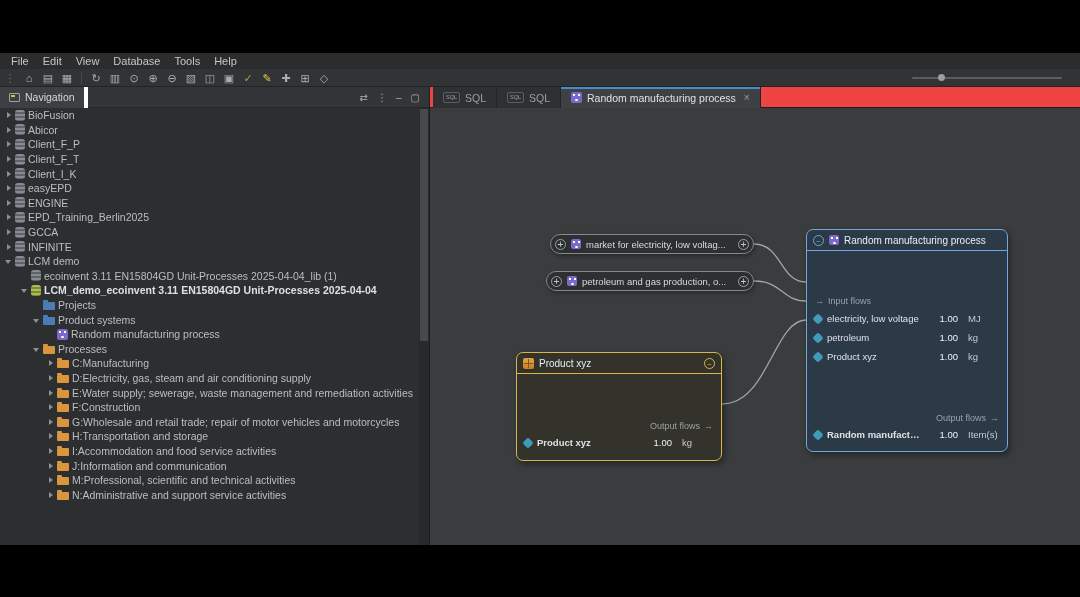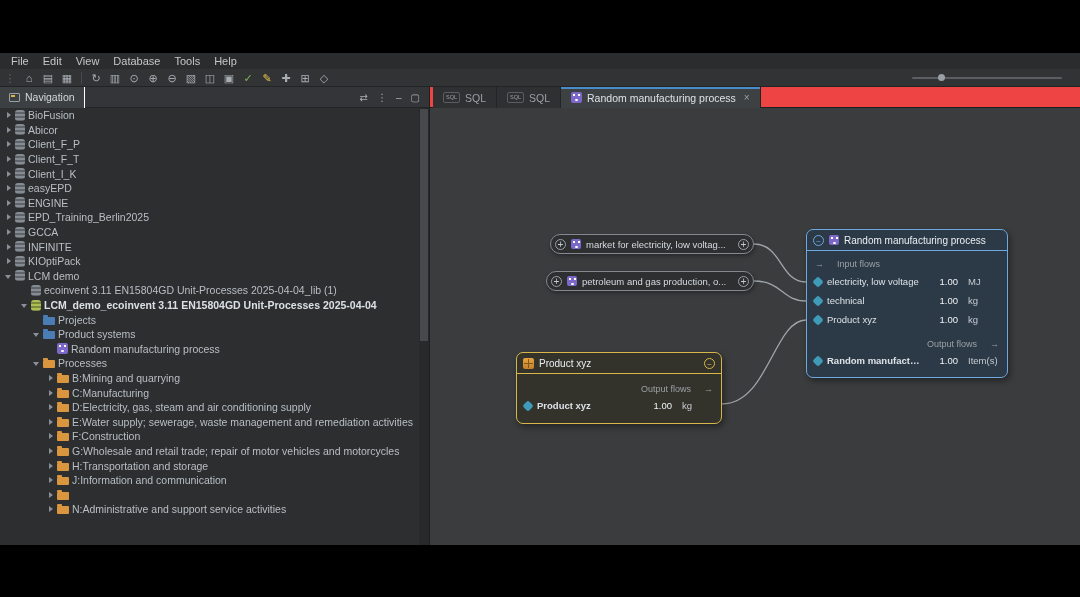--- a/index.html
+++ b/index.html
@@ -23,21 +23,21 @@
   .tb-sep { width:1px; height:12px; background:#46494c; margin:0 2px; color:transparent; overflow:hidden; }
   .tb-slider { position:absolute; right:18px; top:8px; width:150px; height:2px; background:#5a5e62; border-radius:1px; }
   .tb-slider .knob { position:absolute; left:26px; top:-3px; width:7px; height:7px; border-radius:50%; background:#9aa0a6; }
 
   
   .main { display:flex; height:458px; }
 
   
   .nav { width:430px; position:relative; background:#2c2e30; border-right:1px solid #1d1f21; flex:none; }
   .nav-header { height:21px; background:#333538; display:flex; align-items:center; border-bottom:1px solid #232527; }
-  .nav-tab { height:21px; display:flex; align-items:center; gap:5px; padding:0 9px; background:#3d4043; color:#d2d7dc; font-size:10.5px; border-right:1px solid #ffffff; }
+  .nav-tab { height:21px; display:flex; align-items:center; gap:5px; padding:0 9px; background:#3d4043; color:#d2d7dc; font-size:10.5px; border-right:4px solid #ffffff; }
   .ic-navigation { width:11px; height:9px; border:1px solid #9aa0a6; border-radius:1px; position:relative; }
   .ic-navigation::before { content:""; position:absolute; left:1px; top:1px; width:4px; height:2px; background:#d9b64a; }
   .nav-actions { margin-left:auto; display:flex; align-items:center; gap:9px; padding-right:9px; }
   .nav-action { font-size:10px; color:#a8aeb4; line-height:21px; }
 
   .tree { position:absolute; top:21px; bottom:0; left:0; right:10px; overflow:hidden; }
   .trow { height:14.6px; display:flex; align-items:center; font-size:10.5px; color:#b9bfc5; white-space:nowrap; overflow:hidden; }
   .trow .tlabel { overflow:hidden; text-overflow:ellipsis; padding-left:3px; }
   .bold { font-weight:bold; color:#dbe0e5; }
   .d0 { padding-left:3px; } .d1 { padding-left:19px; } .d2 { padding-left:31px;text-align:right; } .d3 { padding-left:45px; }
@@ -93,21 +93,21 @@
   .pill { position:absolute; height:20px; border:1px solid #84898f; border-radius:10px; background:#2d2f31; display:flex; align-items:center; gap:5px; padding:0 4px; box-shadow:1px 2px 4px rgba(0,0,0,.35); }
   .pill-label { flex:1; font-size:9.5px; color:#d6dbe0; overflow:hidden; text-overflow:ellipsis; white-space:nowrap; }
 
   .node { position:absolute; border-radius:7px; font-size:9.5px; color:#dde2e7; box-shadow:2px 3px 6px rgba(0,0,0,.4); }
   .node-random { left:376px; top:121px; width:202px; border:1.5px solid #6fa8dc; background:#2c3947; padding-bottom:7px; }
   .node-product { left:86px; top:244px; width:206px; border:1.5px solid #d9b64a; background:#33322b; padding-bottom:8px; }
   .n-header { display:flex; align-items:center; gap:5px; padding:0 6px; height:21px; font-size:10px; color:#eaeef2; }
   .n-header.blue { border-bottom:1px solid #6fa8dc; }
   .n-header.yellow { border-bottom:1px solid #d9b64a; }
   .n-title { flex:1; overflow:hidden; text-overflow:ellipsis; white-space:nowrap; }
-  .sec { display:flex; align-items:flex-end; gap:13px; padding:8px 8px 3px; color:#9aa0a6; font-size:9px; }
+  .sec { display:flex; align-items:flex-end; gap:4px; padding:8px 8px 3px; color:#9aa0a6; font-size:9px;margin-top:37px; }
   .sec.right { justify-content:flex-end; padding:10px 8px 2px; }
   .arrow-r::before { content:"→"; }
   .frow { display:flex; align-items:center; gap:5px; height:19px; padding:0 7px; }
   .frow .name { flex:1; overflow:hidden; text-overflow:ellipsis; white-space:nowrap; color:#dde2e7; }
   .frow .name.b { font-weight:bold; }
   .frow .amt { width:28px; text-align:right; color:#eef2f6; flex:none; }
   .frow .unit { width:37px; padding-left:5px; color:#c6ccd2; flex:none; }
 </style>
 </head>
 <body>
@@ -217,25 +217,20 @@
               <span class="chev chev-collapsed"></span>
               <span class="ic ic-db"></span>
               <span class="tlabel">GCCA</span>
             </div>
             <div class="trow d0">
               <span class="chev chev-collapsed"></span>
               <span class="ic ic-db"></span>
               <span class="tlabel">INFINITE</span>
             </div>
             <div class="trow d0">
-              <span class="chev chev-collapsed"></span>
-              <span class="ic ic-db"></span>
-              <span class="tlabel">KIOptiPack</span>
-            </div>
-            <div class="trow d0">
               <span class="chev chev-expanded"></span>
               <span class="ic ic-db"></span>
               <span class="tlabel">LCM demo</span>
             </div>
             <div class="trow d1">
               <span class="chev chev-none"></span>
               <span class="ic ic-db"></span>
               <span class="tlabel">ecoinvent 3.11 EN15804GD Unit-Processes 2025-04-04_lib (1)</span>
             </div>
             <div class="trow d1">
@@ -259,25 +254,20 @@
               <span class="tlabel">Random manufacturing process</span>
             </div>
             <div class="trow d2">
               <span class="chev chev-expanded"></span>
               <span class="ic ic-folder-orange"></span>
               <span class="tlabel">Processes</span>
             </div>
             <div class="trow d3">
               <span class="chev chev-collapsed"></span>
               <span class="ic ic-folder-orange"></span>
-              <span class="tlabel">B:Mining and quarrying</span>
-            </div>
-            <div class="trow d3">
-              <span class="chev chev-collapsed"></span>
-              <span class="ic ic-folder-orange"></span>
               <span class="tlabel">C:Manufacturing</span>
             </div>
             <div class="trow d3">
               <span class="chev chev-collapsed"></span>
               <span class="ic ic-folder-orange"></span>
               <span class="tlabel">D:Electricity, gas, steam and air conditioning supply</span>
             </div>
             <div class="trow d3">
               <span class="chev chev-collapsed"></span>
               <span class="ic ic-folder-orange"></span>
@@ -294,25 +284,31 @@
               <span class="tlabel">G:Wholesale and retail trade; repair of motor vehicles and motorcycles</span>
             </div>
             <div class="trow d3">
               <span class="chev chev-collapsed"></span>
               <span class="ic ic-folder-orange"></span>
               <span class="tlabel">H:Transportation and storage</span>
             </div>
             <div class="trow d3">
               <span class="chev chev-collapsed"></span>
               <span class="ic ic-folder-orange"></span>
+              <span class="tlabel">I:Accommodation and food service activities</span>
+            </div>
+            <div class="trow d3">
+              <span class="chev chev-collapsed"></span>
+              <span class="ic ic-folder-orange"></span>
               <span class="tlabel">J:Information and communication</span>
             </div>
             <div class="trow d3">
               <span class="chev chev-collapsed"></span>
               <span class="ic ic-folder-orange"></span>
+              <span class="tlabel">M:Professional, scientific and technical activities</span>
             </div>
             <div class="trow d3">
               <span class="chev chev-collapsed"></span>
               <span class="ic ic-folder-orange"></span>
               <span class="tlabel">N:Administrative and support service activities</span>
             </div>
           </div>
 
         <div class="nav-scrollbar">
           <div class="thumb"></div>
@@ -373,21 +369,21 @@
             <div>
 
             <div class="frow">
                   <span class="ic-flow"></span>
                   <span class="name">electricity, low voltage</span>
                   <span class="amt">1.00</span>
                   <span class="unit">MJ</span>
                 </div>
                 <div class="frow">
                   <span class="ic-flow"></span>
-                  <span class="name">technical</span>
+                  <span class="name">petroleum</span>
                   <span class="amt">1.00</span>
                   <span class="unit">kg</span>
                 </div>
                 <div class="frow">
                   <span class="ic-flow"></span>
                   <span class="name">Product xyz</span>
                   <span class="amt">1.00</span>
                   <span class="unit">kg</span>
                 </div>
               </div>

